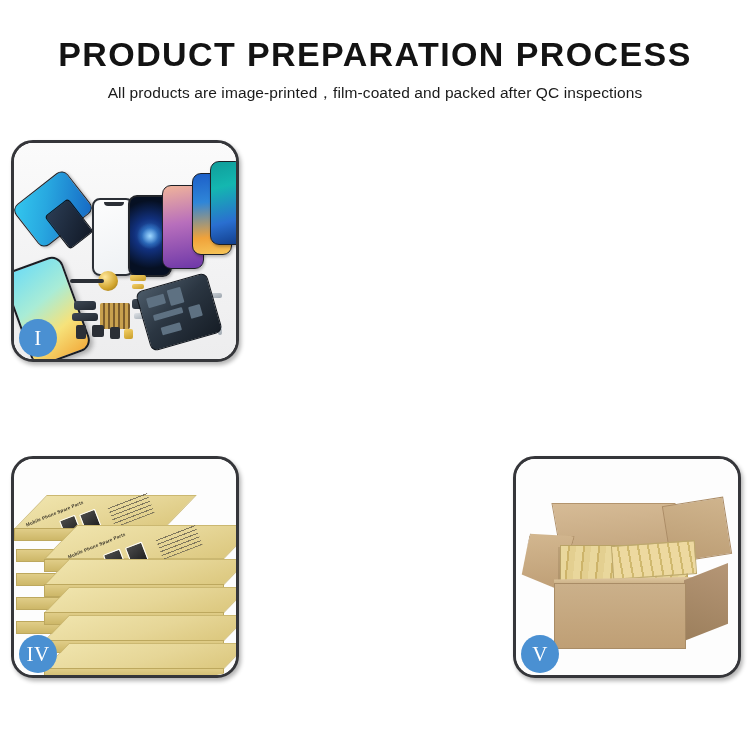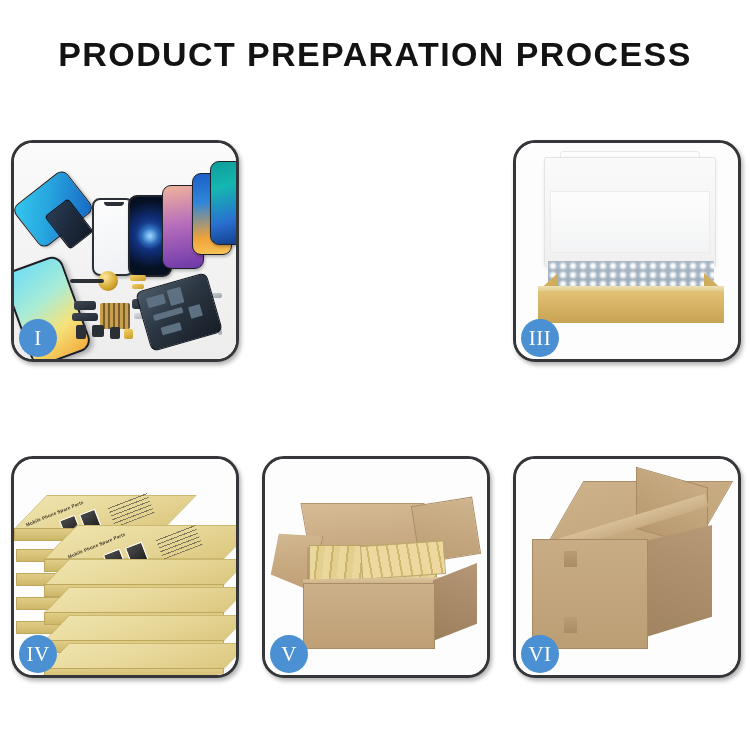--- a/index.html
+++ b/index.html
@@ -213,20 +213,21 @@
   .c6-seam { position:absolute; left:48px; width:13px; height:16px;
      background: linear-gradient(180deg,#b99c74,#a98c66); }
 </style>
 </head>
 <body>
 
 <div class="page">
 
   <div class="header">
     <div class="title">PRODUCT PREPARATION PROCESS</div>
+    <div class="subtitle">All products are image-printed，film-coated and packed after QC inspections</div>
   </div>
 
   <div class="grid">
 
     <div class="row">
 
       <div class="panel">
         <div class="stage">
           <div class="p1-bg"></div>
           <div class="phone ph-a"></div>
@@ -258,33 +259,20 @@
             <i style="left:30px;top:6px;width:14px;height:16px;"></i>
             <i style="left:10px;top:26px;width:30px;height:6px;"></i>
             <i style="left:46px;top:28px;width:12px;height:12px;"></i>
             <i style="left:14px;top:40px;width:20px;height:8px;"></i>
           </div>
           <div class="badge">I</div>
         </div>
       </div>
 
 
-      <div class="panel">
-        <div class="stage">
-          <div class="b3-lidtop"></div>
-          <div class="b3-lid"></div>
-          <div class="b3-foam"></div>
-          <div class="b3-bubbles"></div>
-          <div class="b3-side-l"></div>
-          <div class="b3-side-r"></div>
-          <div class="b3-rim"></div>
-          <div class="b3-front"></div>
-          <div class="badge">III</div>
-        </div>
-      </div>
 
     </div>
 
     <div class="row">
 
       <div class="panel">
         <div class="stage">
           <div class="stack">
 
             <div class="kbox" style="left:2px;top:64px;width:86px;height:46px;">
@@ -348,28 +336,16 @@
           <div class="c5-inner"></div>
           <div class="c5-goods"></div>
           <div class="c5-goods2"></div>
           <div class="c5-rim"></div>
           <div class="c5-side"></div>
           <div class="c5-front"></div>
           <div class="badge">V</div>
         </div>
       </div>
 
-      <div class="panel">
-        <div class="stage">
-          <div class="c6-top"></div>
-          <div class="c6-topR"></div>
-          <div class="c6-tape"></div>
-          <div class="c6-side"></div>
-          <div class="c6-front"></div>
-          <div class="c6-seam" style="top:92px;"></div>
-          <div class="c6-seam" style="top:158px;"></div>
-          <div class="badge">VI</div>
-        </div>
-      </div>
 
     </div>
   </div>
 </div>
 
 </body></html>

